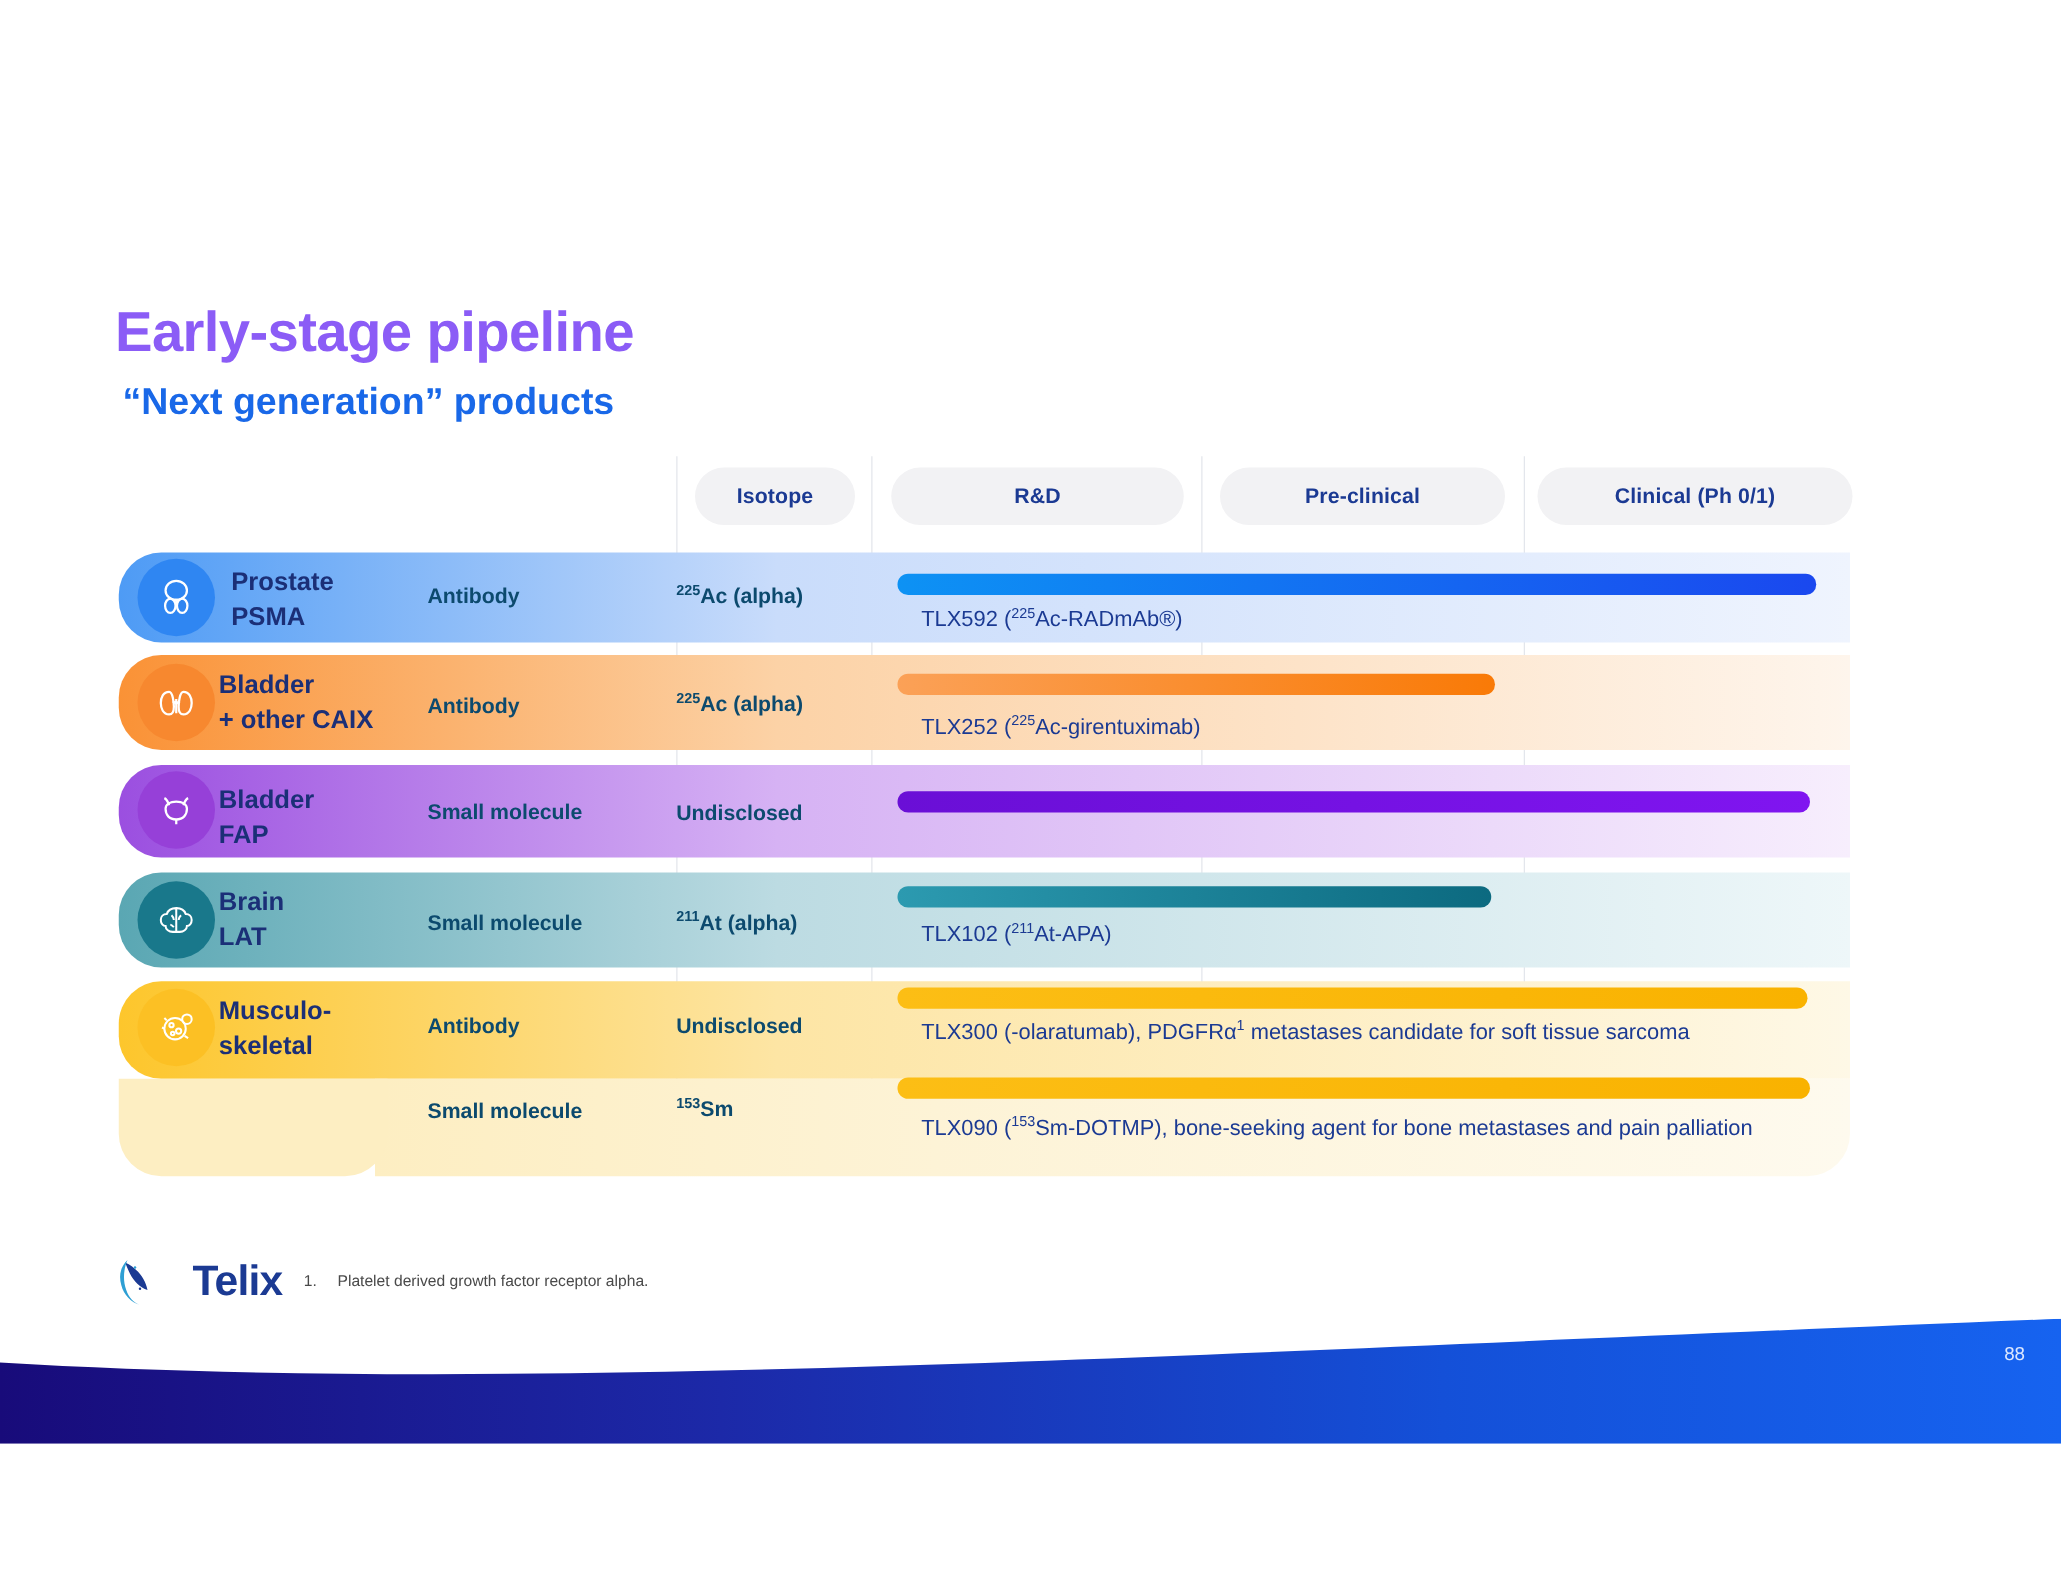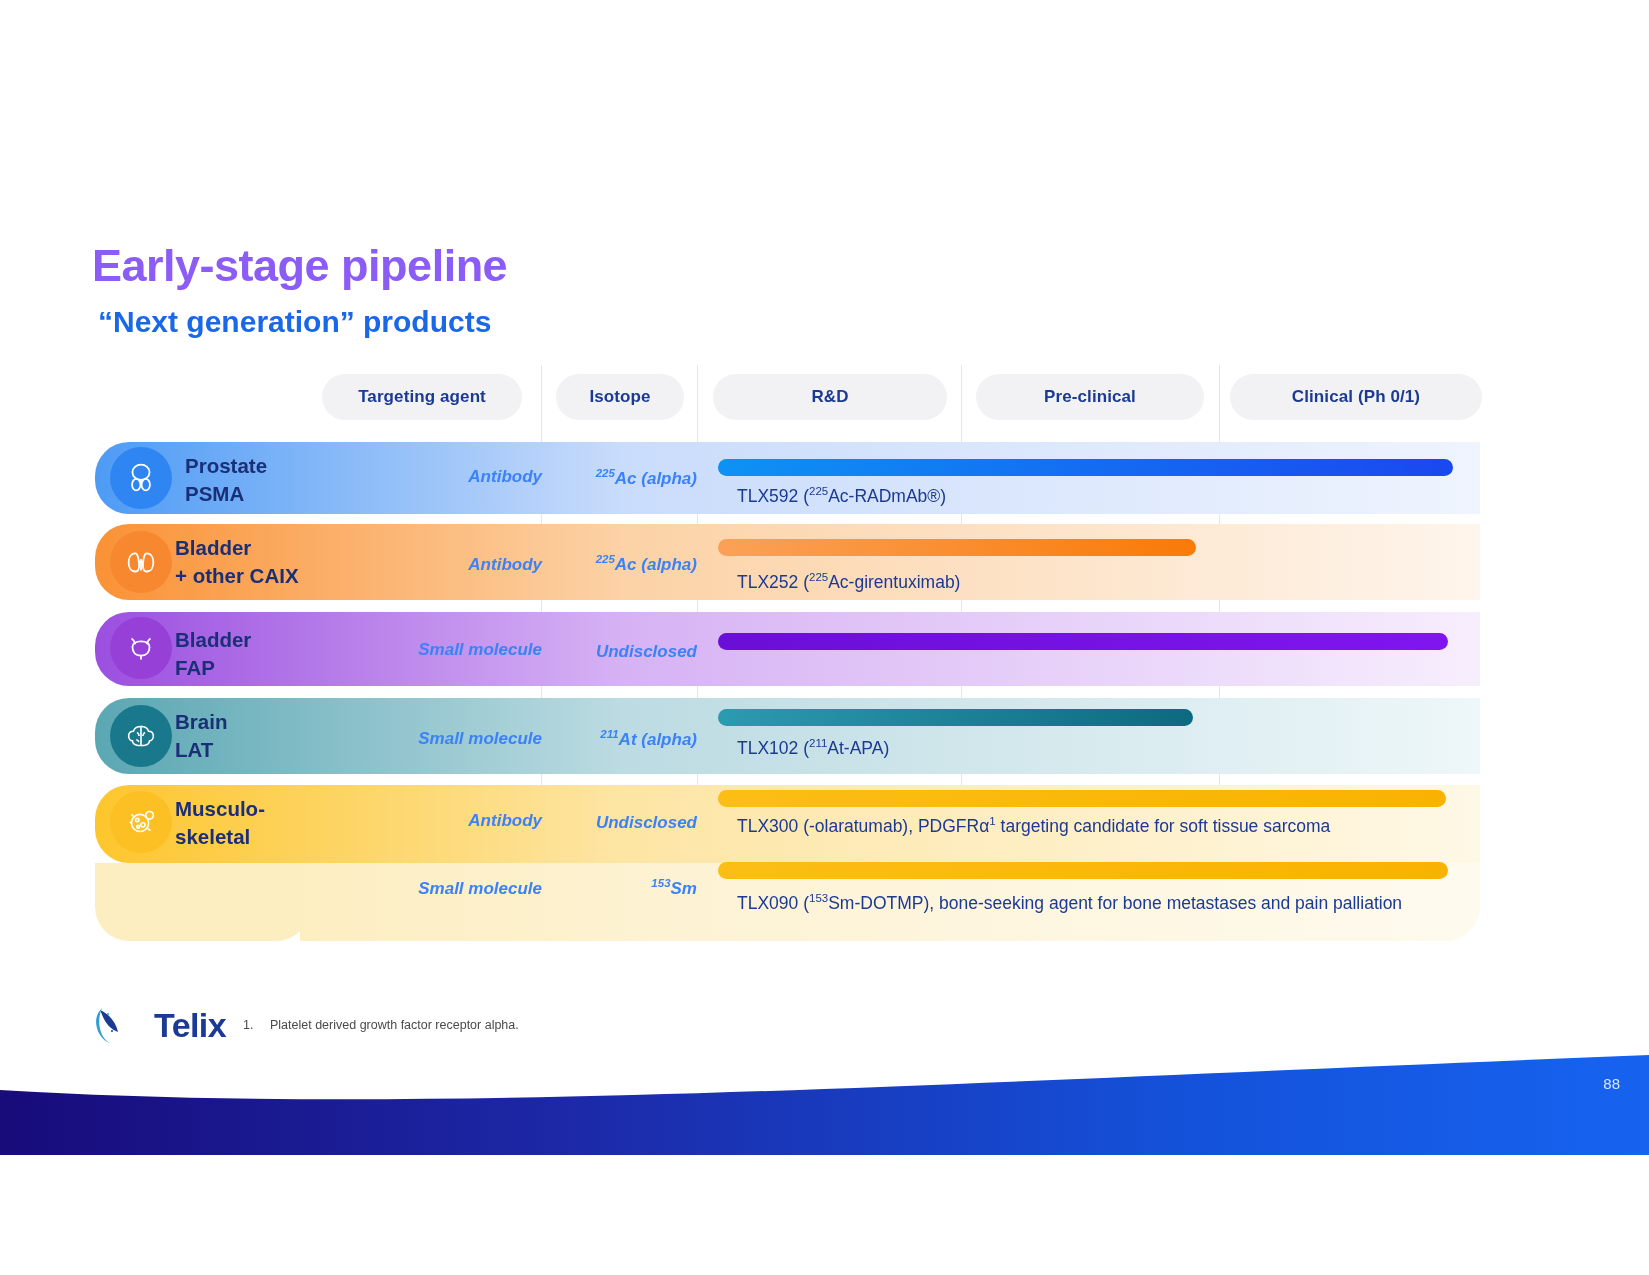--- a/index.html
+++ b/index.html
@@ -46,22 +46,22 @@
     display: flex; align-items: center; justify-content: center;
   }
   .icon-circle svg { width: 38px; height: 38px; }
 
   .rowlabel {
     position: absolute; color: #1b2f77; font-size: 20.5px;
     font-weight: bold; line-height: 28px;
   }
 
   .cell {
-    position: absolute; color: #3b82f6; font-size: 17px;
-    font-weight: bold; text-align: right; white-space: nowrap; font-style: italic;
+    position: absolute; color: #0c4a6e; font-size: 17px;
+    font-weight: bold; text-align: left; white-space: nowrap;
   }
   .cell sup { font-size: 11.5px; vertical-align: super; }
 
   
   .bar { position: absolute; height: 17px; border-radius: 9px; }
   .barlabel {
     position: absolute; color: #1b3a93; font-size: 17.5px;
     white-space: nowrap; font-weight: normal;
   }
   .barlabel sup { font-size: 11.5px; vertical-align: super; }
@@ -89,23 +89,20 @@
   <div class="title">Early-stage pipeline</div>
   <div class="subtitle">“Next generation” products</div>
 
   <div class="chart">
 
     <div class="vline" style="left:541px;top:365px;height:575px;"></div>
     <div class="vline" style="left:697px;top:365px;height:575px;"></div>
     <div class="vline" style="left:961px;top:365px;height:575px;"></div>
     <div class="vline" style="left:1219px;top:365px;height:575px;"></div>
 
-    <div class="hdr" style="left:322px;top:374px;width:200px;">
-        <span>Targeting agent</span>
-      </div>
     <div class="hdr" style="left:556px;top:374px;width:128px;">
         <span>Isotope</span>
       </div>
     <div class="hdr" style="left:713px;top:374px;width:234px;">
         <span>R&amp;D</span>
       </div>
     <div class="hdr" style="left:976px;top:374px;width:228px;">
         <span>Pre-clinical</span>
       </div>
     <div class="hdr" style="left:1230px;top:374px;width:252px;">
@@ -209,21 +206,21 @@
     </div>
     <div class="rowlabel" style="left:175px;top:795px;">
       <div>Musculo-</div>
       <div>skeletal</div>
     </div>
     <div class="cell" style="left:342px;top:811px;width:200px;"><span>Antibody</span></div>
     <div class="cell" style="left:541px;top:811px;width:156px;"><sup></sup><span>Undisclosed</span></div>
 
     <div class="bar" style="left:718px;top:790px;width:728px;background:linear-gradient(90deg,#fcbe15 0%,#f9b200 100%);"></div>
     <div class="barlabel" style="left:737px;top:815px;">
-      <span>TLX300 (-olaratumab), PDGFRα</span><sup>1</sup><span> targeting candidate for soft tissue sarcoma</span>
+      <span>TLX300 (-olaratumab), PDGFRα</span><sup>1</sup><span> metastases candidate for soft tissue sarcoma</span>
     </div>
 
     <div class="cell" style="left:342px;top:879px;width:200px;"><span>Small molecule</span></div>
     <div class="cell" style="left:541px;top:877px;width:156px;"><sup>153</sup><span>Sm</span></div>
 
     <div class="bar" style="left:718px;top:862px;width:730px;background:linear-gradient(90deg,#fcbe15 0%,#f9b200 100%);"></div>
     <div class="barlabel" style="left:737px;top:892px;">
       <span>TLX090 (</span><sup>153</sup><span>Sm-DOTMP), bone-seeking agent for bone metastases and pain palliation</span>
     </div>
 

